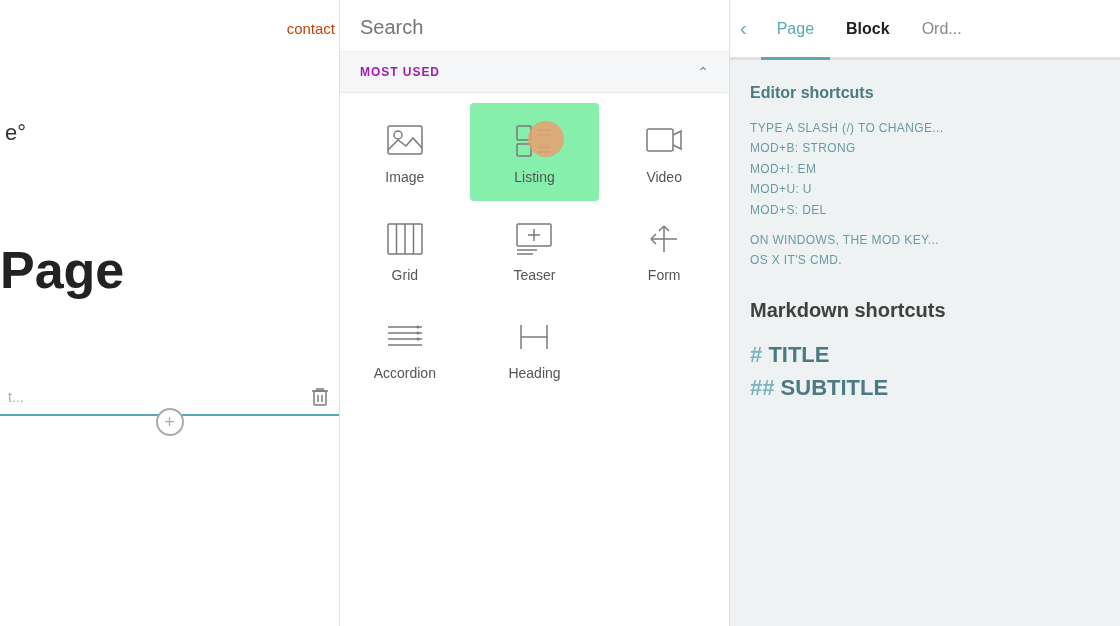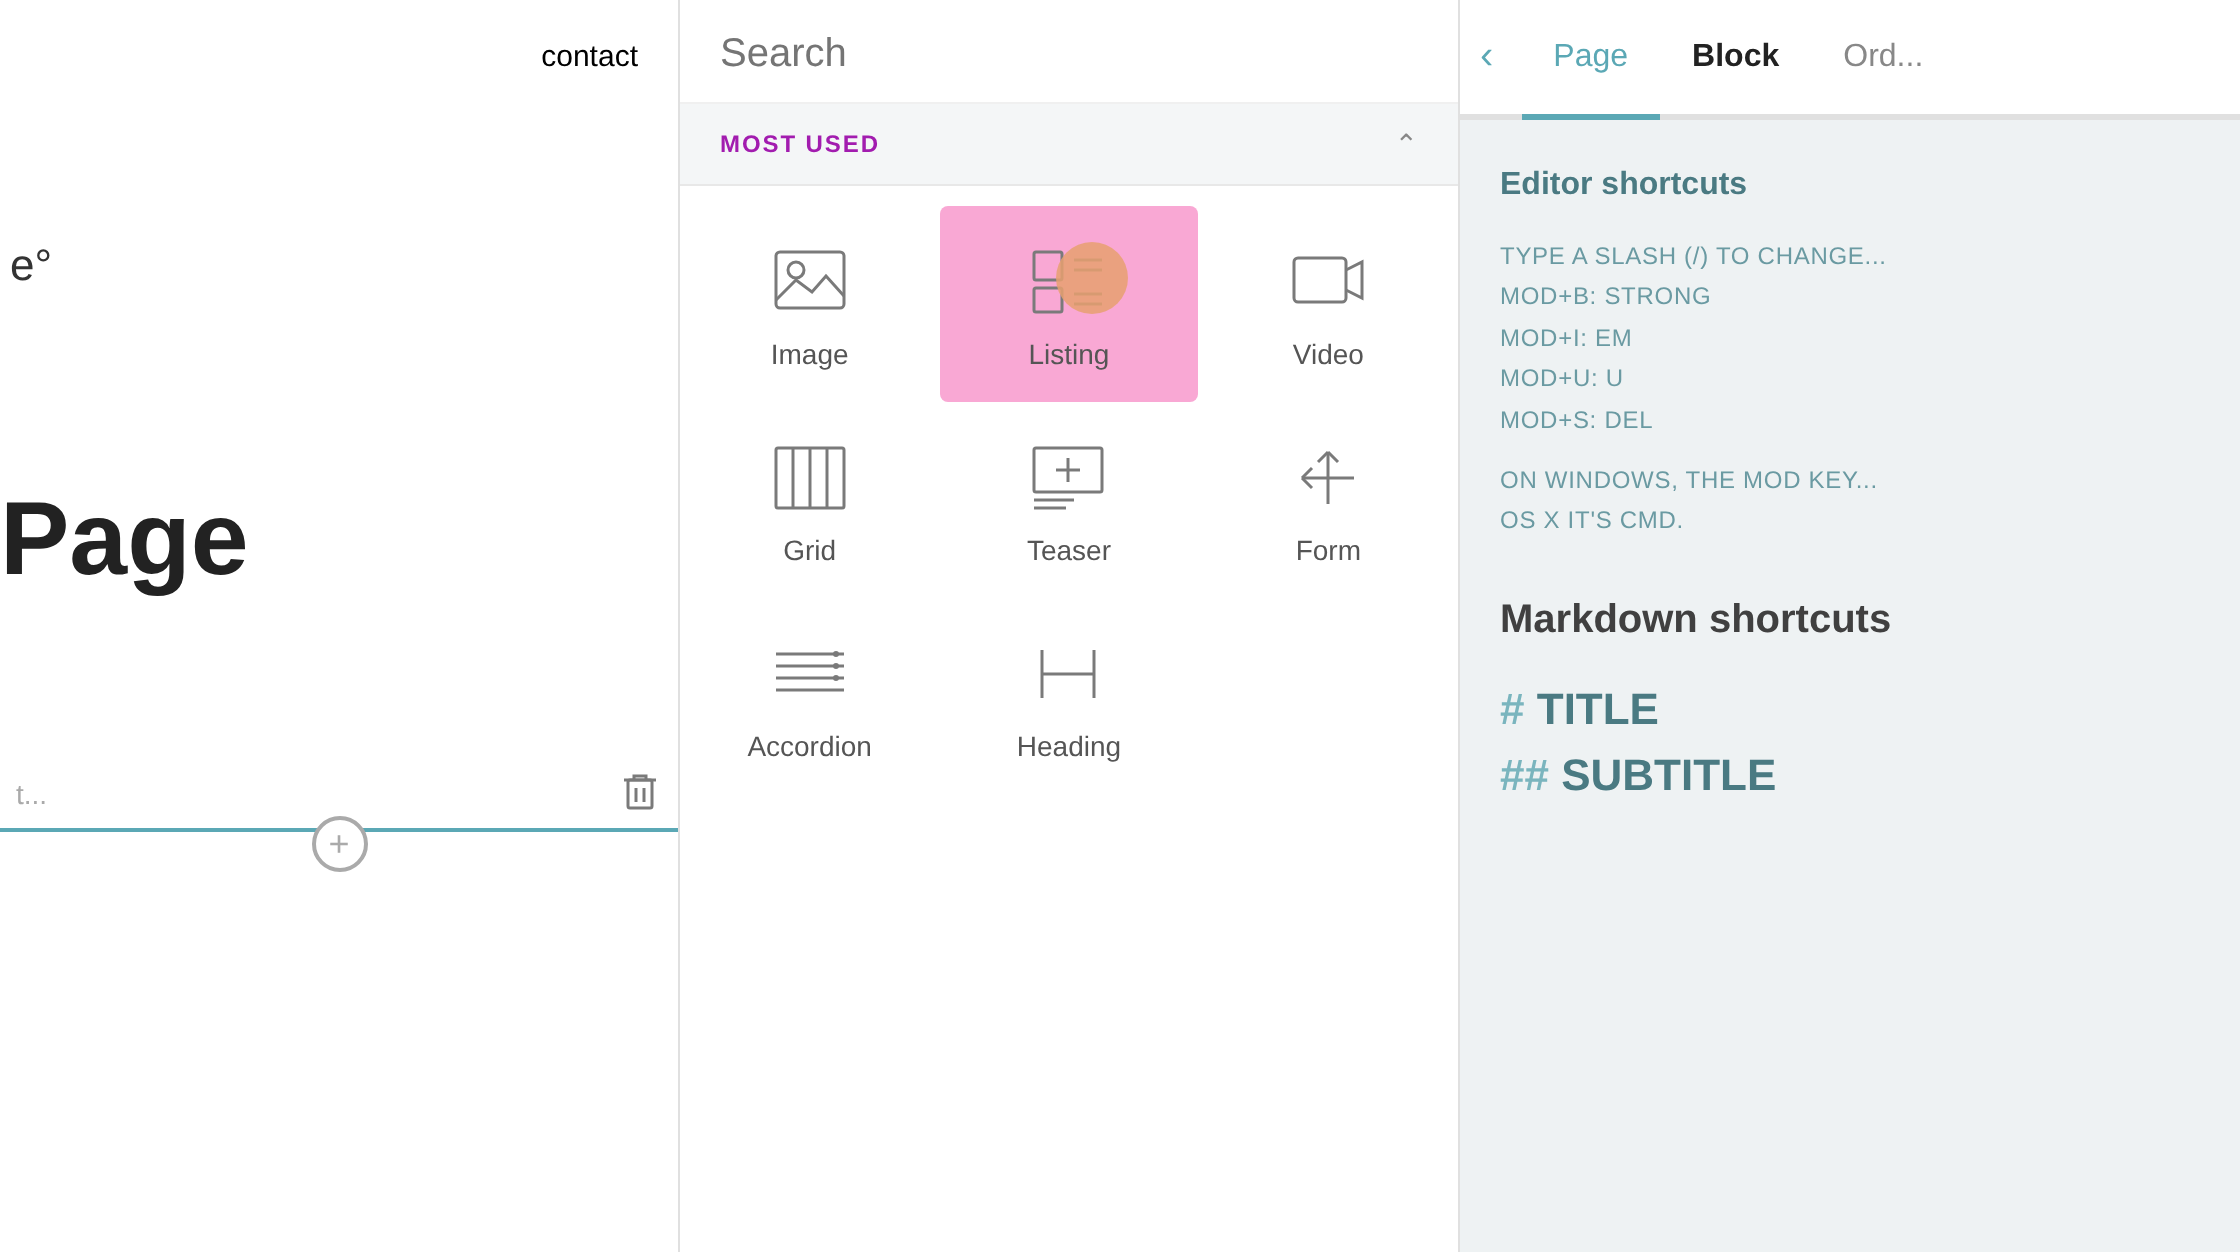--- a/index.html
+++ b/index.html
@@ -34,22 +34,22 @@
       font-size: 22px;
       color: #333;
       position: absolute;
       top: 120px;
       left: 5px;
     }
 
     .nav-contact {
       position: absolute;
       top: 20px;
-      right: 20px;
-      color: #000000;
+      right: 4px;
+      color: #c2410c;
       font-size: 15px;
     }
 
     .search-bar {
       position: absolute;
       bottom: 210px;
       left: 0;
       right: 0;
       height: 36px;
       border-bottom: 2px solid #5ba8b5;
@@ -147,21 +147,21 @@
       flex-direction: column;
       align-items: center;
       justify-content: center;
       padding: 20px 10px 16px;
       cursor: pointer;
       border-radius: 4px;
       position: relative;
     }
 
     .block-item.active {
-      background: #f9a8d4;
+      background: #86efac;
     }
 
     .block-icon {
       width: 40px;
       height: 36px;
       display: flex;
       align-items: center;
       justify-content: center;
       margin-bottom: 10px;
       position: relative;

